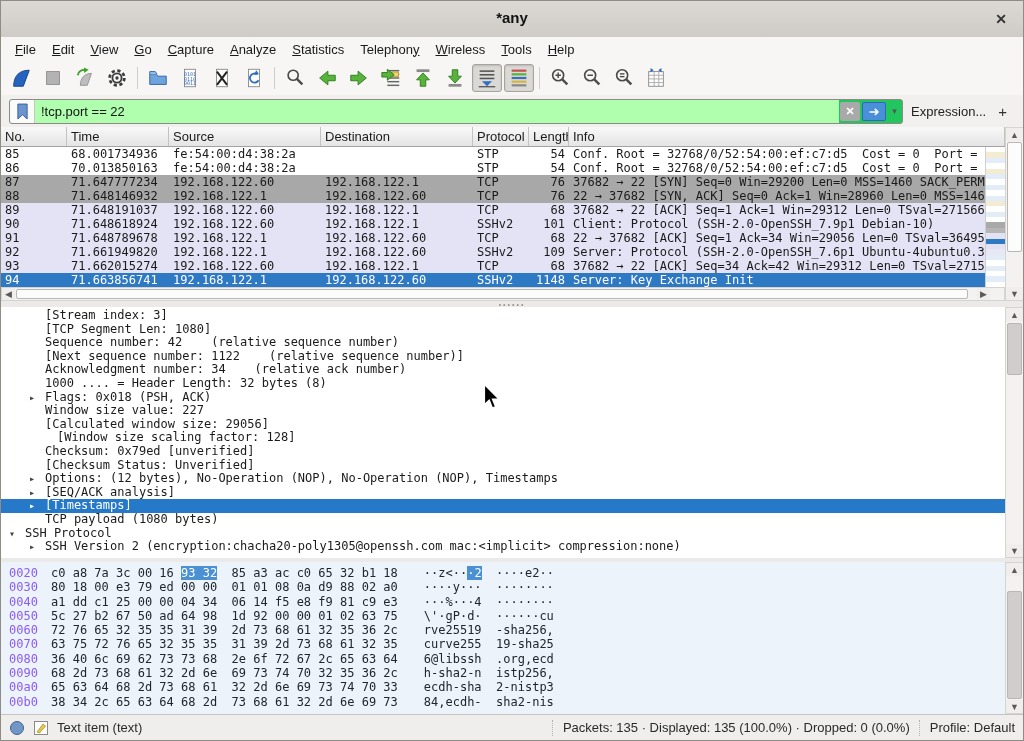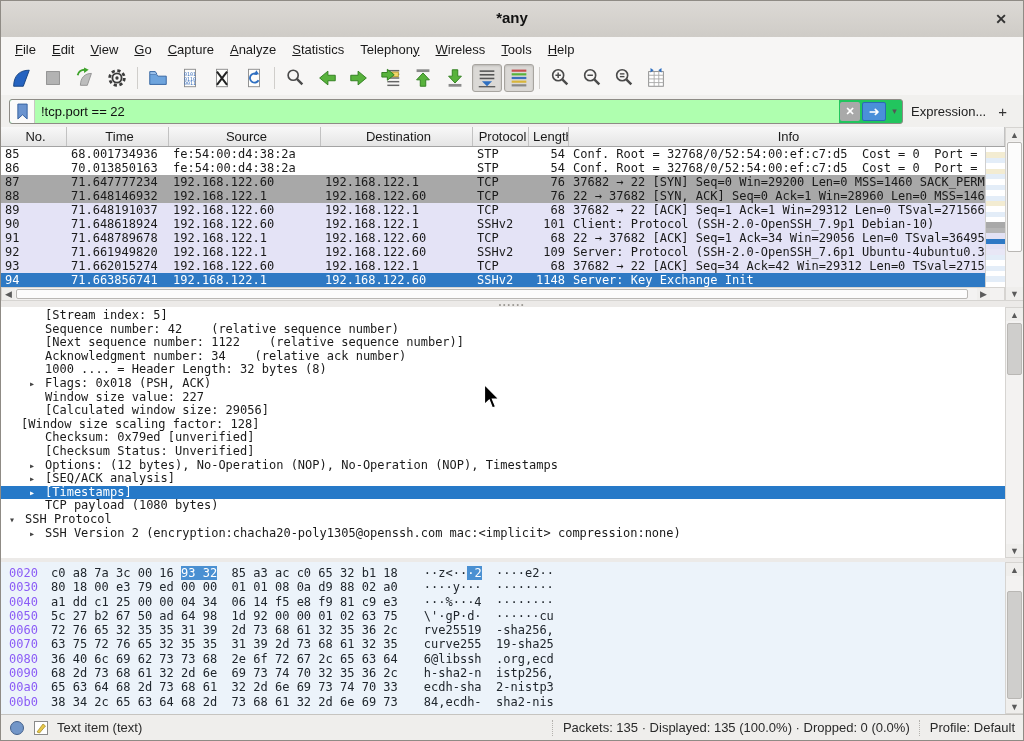--- a/index.html
+++ b/index.html
@@ -37,21 +37,21 @@
   .fclear{width:20px;margin:2px 1px;display:flex;align-items:center;justify-content:center;
     background:#a9a9a9;border-radius:2px;color:#fff;font-size:11px;font-weight:bold;}
   .fapply{width:22px;margin:2px 1px;display:flex;align-items:center;justify-content:center;
     background:#4a90d9;border:1px solid #2a6bb4;border-radius:2px;color:#fff;font-size:13px;}
   .fcaret{width:15px;display:flex;align-items:center;justify-content:center;color:#555;font-size:9px;}
   .fexpr{font-size:13px;color:#222;white-space:nowrap;}
   .fplus{font-size:15px;color:#333;padding:0 8px 0 4px;}
   
   .plheader{position:absolute;left:0;top:126px;width:1004px;height:20px;
     background:linear-gradient(#f8f8f8,#e5e5e5);border-bottom:1px solid #a3a3a3;
-    display:flex;font-size:13px;box-sizing:border-box;text-align:center;}
+    display:flex;font-size:13px;box-sizing:border-box;}
   .phcell{border-right:1px solid #c2c2c2;padding:2px 0 0 4px;box-sizing:border-box;
     overflow:hidden;white-space:nowrap;}
   .plist{position:absolute;left:0;top:146px;width:984px;height:140px;background:#3b82f6;
     font-family:"DejaVu Sans Mono","Liberation Mono",monospace;font-size:12px;overflow:hidden;}
   .prow{height:14px;line-height:14px;display:flex;white-space:pre;}
   .prow .c{overflow:hidden;box-sizing:border-box;padding:0 4px;flex:none;}
   .r-plain{background:#fff;}
   .r-gray{background:#a8a8a8;}
   .r-lav{background:#e4e3f6;}
   .r-sel{background:#2e79c4;color:#fff;}
@@ -349,29 +349,30 @@
 
   <div class="sb" style="left:0;top:286px;width:1004px;height:14px;">
     <div class="btn" style="left:0;top:0;width:13px;height:12px;">◀</div>
     <div class="thumb" style="left:14px;top:1px;width:952px;height:10px;"></div>
     <div class="btn" style="right:14px;top:0;width:13px;height:12px;">▶</div>
   </div>
 
   <div class="splitter" style="top:300px;">••••••</div>
 
   <div class="details" id="details">
-      <div class="dline" style="padding-left: 44px;"><span>[Stream index: 5]</span></div>
+      <div class="dline" style="padding-left: 44px;"><span>[Stream index: 3]</span></div>
+      <div class="dline" style="padding-left: 44px;"><span>[TCP Segment Len: 1080]</span></div>
       <div class="dline" style="padding-left: 44px;"><span>Sequence number: 42    (relative sequence number)</span></div>
       <div class="dline" style="padding-left: 44px;"><span>[Next sequence number: 1122    (relative sequence number)]</span></div>
       <div class="dline" style="padding-left: 44px;"><span>Acknowledgment number: 34    (relative ack number)</span></div>
       <div class="dline" style="padding-left: 44px;"><span>1000 .... = Header Length: 32 bytes (8)</span></div>
       <div class="dline" style="padding-left: 44px;"><span class="exp" style="left: 28px;">▸</span><span>Flags: 0x018 (PSH, ACK)</span></div>
       <div class="dline" style="padding-left: 44px;"><span>Window size value: 227</span></div>
       <div class="dline" style="padding-left: 44px;"><span>[Calculated window size: 29056]</span></div>
-      <div class="dline" style="padding-left: 20px;"><span>[Window size scaling factor: 128]</span></div>
+      <div class="dline" style="padding-left: 56px;"><span>[Window size scaling factor: 128]</span></div>
       <div class="dline" style="padding-left: 44px;"><span>Checksum: 0x79ed [unverified]</span></div>
       <div class="dline" style="padding-left: 44px;"><span>[Checksum Status: Unverified]</span></div>
       <div class="dline" style="padding-left: 44px;"><span class="exp" style="left: 28px;">▸</span><span>Options: (12 bytes), No-Operation (NOP), No-Operation (NOP), Timestamps</span></div>
       <div class="dline" style="padding-left: 44px;"><span class="exp" style="left: 28px;">▸</span><span>[SEQ/ACK analysis]</span></div>
       <div class="dline sel" style="padding-left: 44px;"><span class="exp" style="left: 28px;">▸</span><span>[Timestamps]</span></div>
       <div class="dline" style="padding-left: 44px;"><span>TCP payload (1080 bytes)</span></div>
       <div class="dline" style="padding-left: 24px;"><span class="exp" style="left: 8px;">▾</span><span>SSH Protocol</span></div>
       <div class="dline" style="padding-left: 44px;"><span class="exp" style="left: 28px;">▸</span><span>SSH Version 2 (encryption:chacha20-poly1305@openssh.com mac:&lt;implicit&gt; compression:none)</span></div>
     </div>
 

